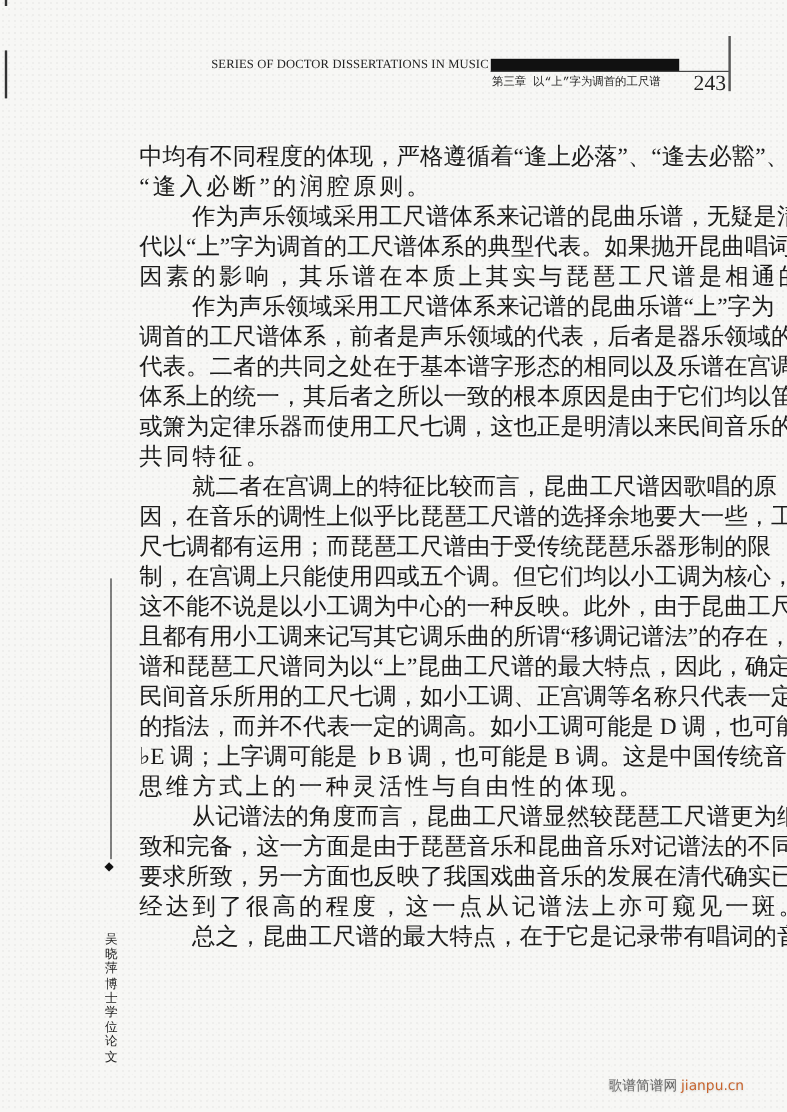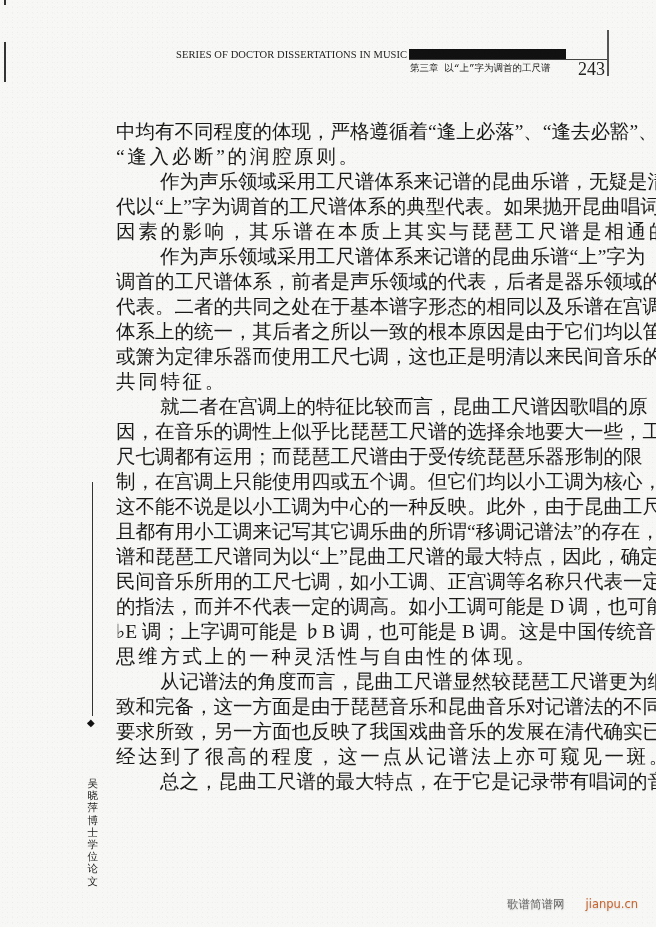--- a/index.html
+++ b/index.html
@@ -68,21 +68,21 @@
     .margin-vertical-text {
       position: absolute; left: 86px; top: 733px; width: 12px;
       font-family: "DejaVu Sans", sans-serif; font-size: 10.5px; line-height: 12.2px;
       color: #222; word-break: break-all; text-align: right; margin-top: 44px;
     }
     .watermark {
       position: absolute; left: 507px; top: 897px;
       font-family: "DejaVu Sans", sans-serif; font-size: 11.5px; color: #666;
       white-space: nowrap; text-shadow: 0 1px 2px rgba(0,0,0,0.15);
     }
-    .watermark .wm-domain { color: #c8642e; margin-left: 21px; }
+    .watermark .wm-domain { color: #c8642e; margin-left: 3px; }
   </style>
 </head>
 <body>
 
 <div class="page-noise"></div>
 
 <div class="scan-mark" style="left:4px; top:0px; height:5px;"></div>
 <div class="scan-mark" style="left:4px; top:42px; height:40px;"></div>
 
 <div class="running-header">

